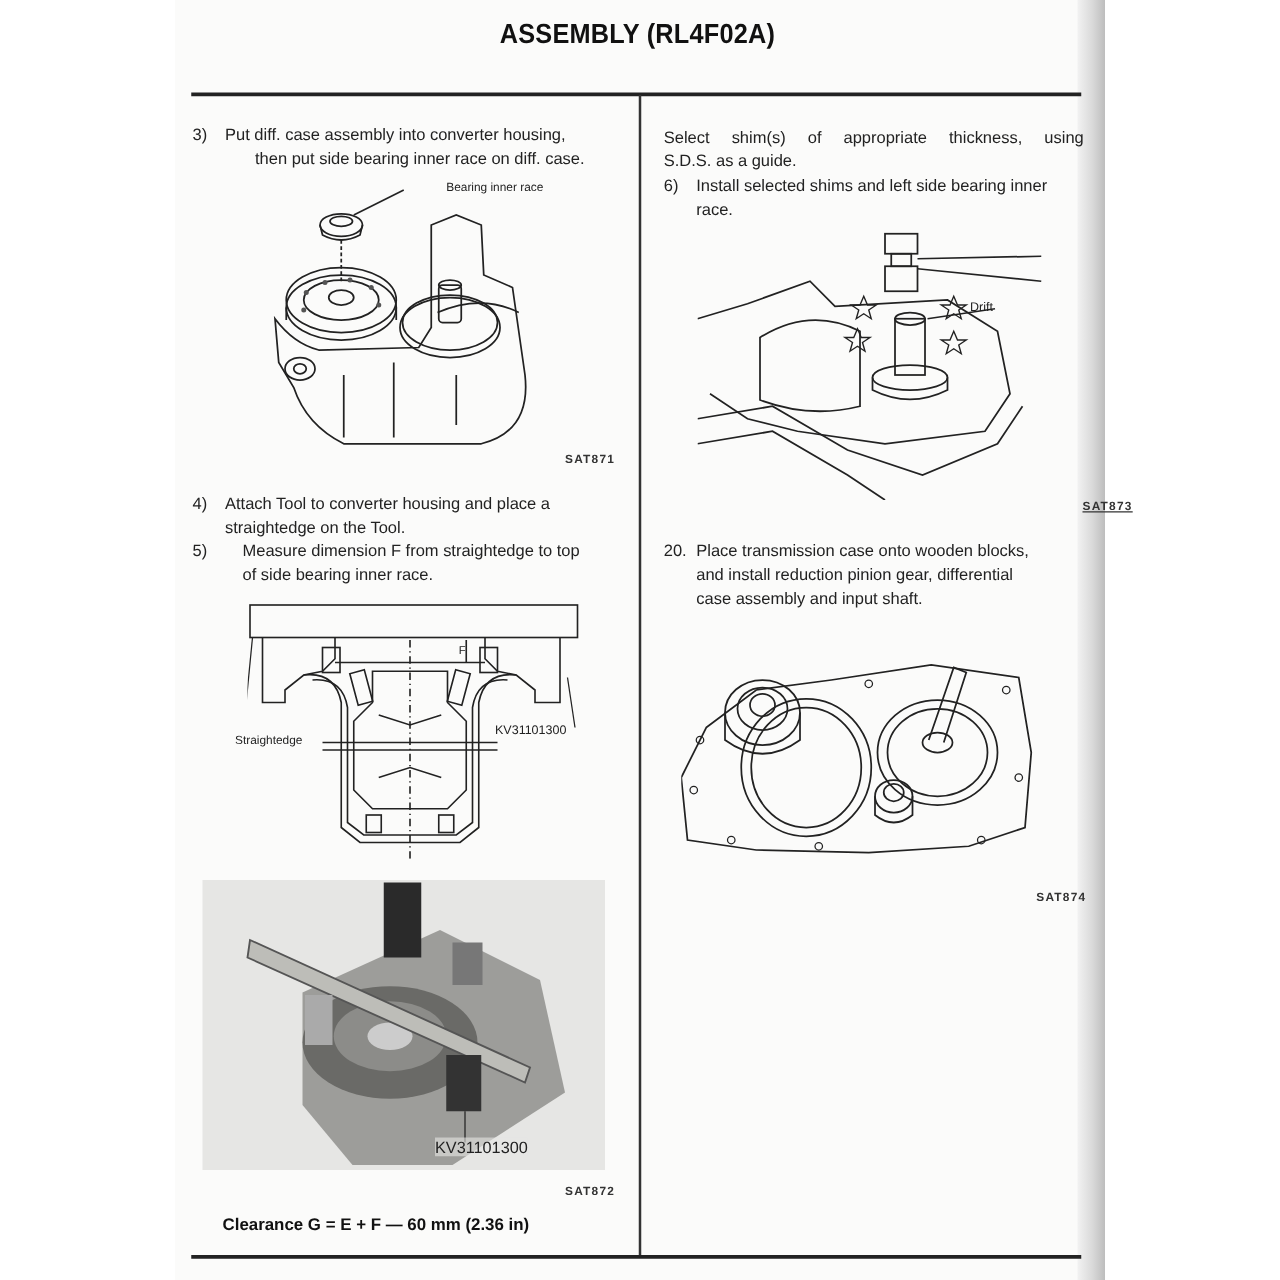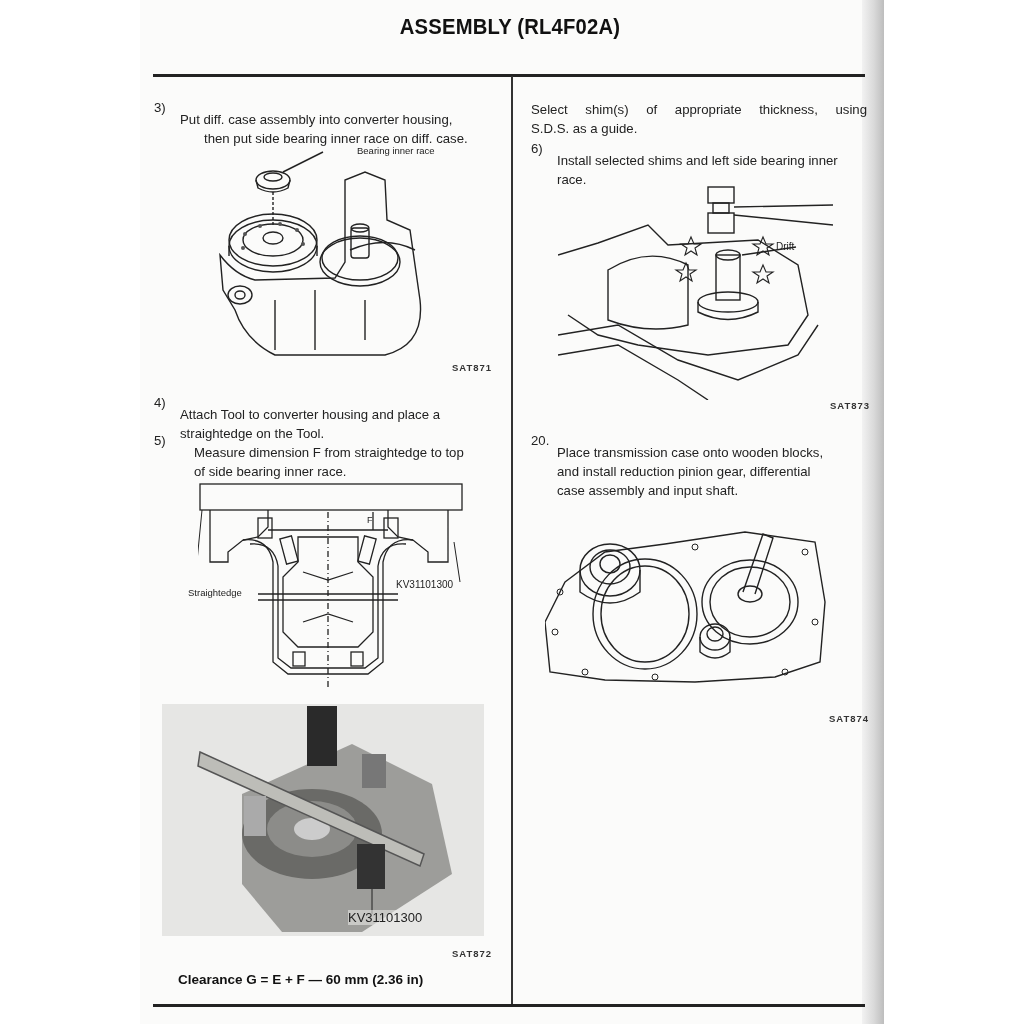--- a/index.html
+++ b/index.html
@@ -29,21 +29,21 @@
     position:absolute; left:153px; top:1004px; width:712px; height:3px; background:#222;
   }
   .col-divider {
     position:absolute; left:511px; top:76px; width:2px; height:930px; background:#333;
   }
   .txt {
     position:absolute; font-size:13.2px; line-height:19px; color:#222;
   }
   .step { position:absolute; font-size:13.2px; line-height:19px; color:#222; }
   .step .num { position:absolute; left:0; top:0; }
-  .step .body { position:absolute; left:26px; top:12px; text-align:justify; }
+  .step .body { position:absolute; left:26px; top:0; text-align:justify; }
   .fig-code {
     position:absolute; font-size:9.5px; font-weight:bold; letter-spacing:1px; color:#333;
   }
   .callout { position:absolute; font-size:9.5px; color:#222; }
   .formula {
     position:absolute; left:178px; top:972px; font-weight:bold; font-size:13.5px; color:#111;
   }
   svg { position:absolute; }
   .photo {
     position:absolute; left:162px; top:704px; width:322px; height:232px;
@@ -205,21 +205,21 @@
       <line x1="184" y1="70" x2="238" y2="62"></line>
     </g>
     <g fill="none" stroke="#222" stroke-width="1.1">
       <polygon points="133,52 136,59 143,59 137,63 139,70 133,66 127,70 129,63 123,59 130,59"></polygon>
       <polygon points="205,52 208,59 215,59 209,63 211,70 205,66 199,70 201,63 195,59 202,59"></polygon>
       <polygon points="128,78 131,85 138,85 132,89 134,96 128,92 122,96 124,89 118,85 125,85"></polygon>
       <polygon points="205,80 208,87 215,87 209,91 211,98 205,94 199,98 201,91 195,87 202,87"></polygon>
     </g>
   </svg>
   <div class="callout" style="left:776px; top:241px; font-size:10px;">Drift</div>
-  <div class="fig-code" style="left:830px; top:400px;">SAT873</div>
+  <div class="fig-code" style="left:866px; top:400px;text-decoration:underline;">SAT873</div>
 </div>
 
 <div class="step" style="left:531px; top:431px; width:340px; height:60px;">
   <span class="num">20.</span>
   <span class="body" style="width:312px; left:26px;">
     <span style="display:block;">Place transmission case onto wooden blocks,</span>
     <span style="display:block;">and install reduction pinion gear, differential</span>
     <span style="display:block;">case assembly and input shaft.</span>
   </span>
 </div>

